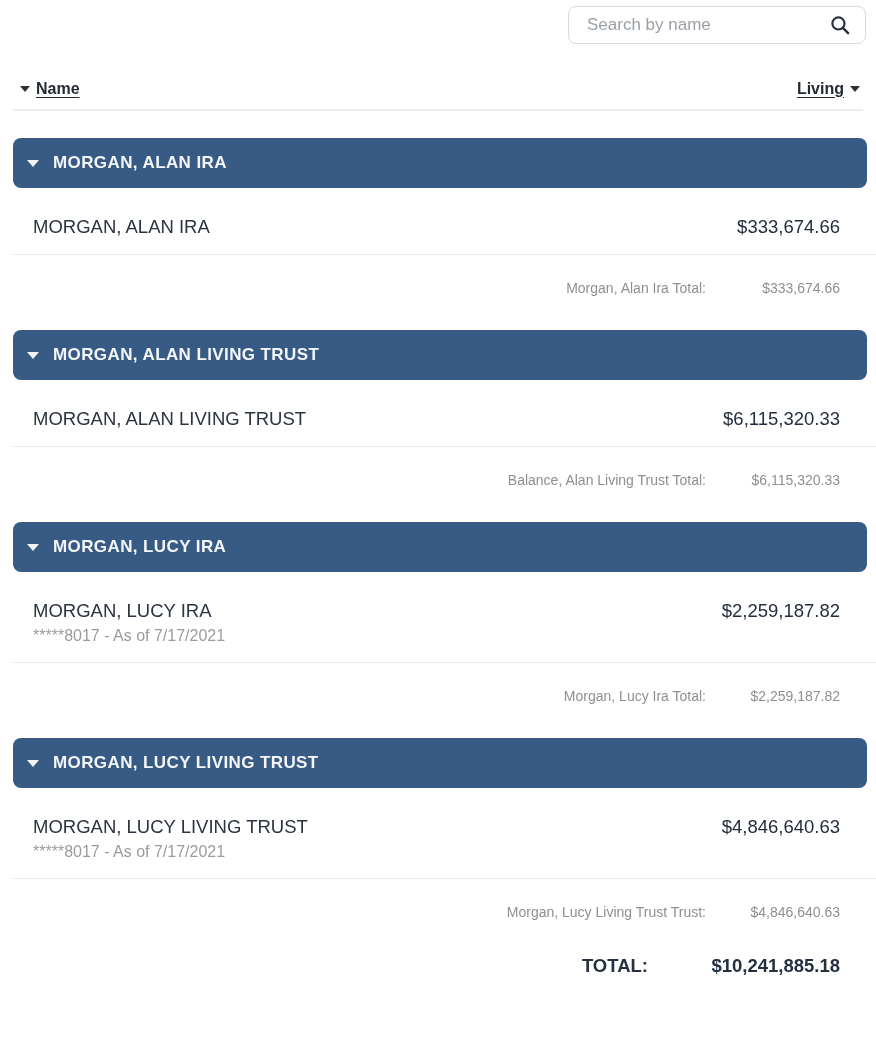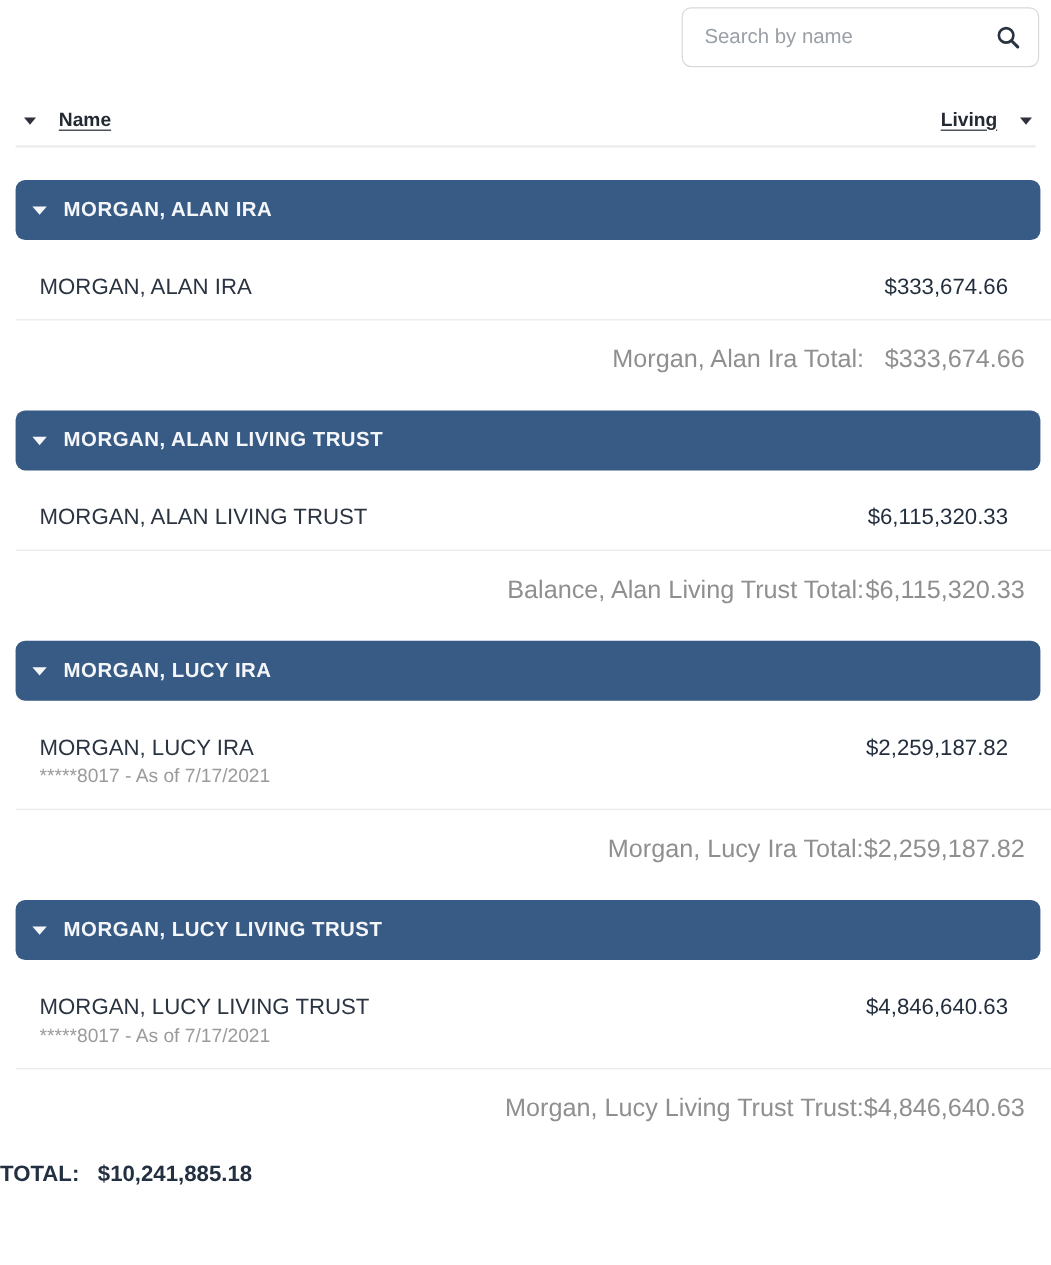--- a/index.html
+++ b/index.html
@@ -15,38 +15,38 @@
     width:876px;height:1054px;
     font-family:"Liberation Sans","DejaVu Sans",sans-serif;
     color:var(--dark-text);
     overflow:hidden;
   }
   .topbar{
     display:flex;justify-content:flex-end;
     padding:6px 10px 0 0;
   }
   .searchbox{
-    position:relative;width:298px;height:50px;
+    position:relative;width:298px;height:38px;
     border:1px solid #d9d9d9;border-radius:8px;
     display:flex;align-items:center;background:#fff;
   }
   .searchbox input{
     flex:1;border:none;outline:none;background:transparent;
     font-family:inherit;font-size:17px;color:#3a3a3a;
     padding:0 8px 0 18px;
   }
   .searchbox input::placeholder{color:#9aa0a6;}
   .search-icon{display:flex;align-items:center;padding-right:14px;cursor:pointer;}
   .colheaders{
     margin:33px 0 0;height:23px;
     display:flex;justify-content:space-between;align-items:center;
     padding:0 16px 0 20px;
     font-size:16px;font-weight:700;color:#242a33;
   }
-  .sorter{display:flex;align-items:center;gap:19px;cursor:pointer;}
+  .sorter{display:flex;align-items:center;gap:6px;cursor:pointer;}
   .u{text-decoration:underline;text-underline-offset:3px;}
   .caret{
     width:0;height:0;display:inline-block;
     border-left:6px solid transparent;
     border-right:6px solid transparent;
     border-top:7px solid currentColor;
   }
   .caret.small{
     border-left-width:5px;border-right-width:5px;border-top-width:6px;
     color:#2c313a;
@@ -69,27 +69,27 @@
     display:flex;justify-content:space-between;align-items:flex-start;
     margin-top:26px;padding:0 36px 14px 33px;
   }
   .account-name{font-size:18.5px;font-weight:500;color:#2b3441;line-height:26px;}
   .account-sub{font-size:16px;color:var(--sub-text);line-height:24px;}
   .account-balance{font-size:18.5px;font-weight:500;color:#232e3d;line-height:26px;}
   .row-divider{height:1px;background:var(--divider);border:none;margin:0 0 0 13px;}
   .total-row{
     margin:22px 0 31px;line-height:22px;
     display:flex;justify-content:flex-end;align-items:center;
-    padding-right:22px;font-size:21px;color:var(--gray-text);
+    padding-right:36px;font-size:14px;color:var(--gray-text);
   }
   .total-value{min-width:134px;text-align:right;}
   .grand-total{
-    display:flex;justify-content:flex-start;align-items:center;
+    display:flex;justify-content:flex-end;align-items:center;
     padding-right:36px;line-height:24px;
-    font-size:18.5px;font-weight:700;color:#223041;
+    font-size:18.5px;font-weight:700;color:#223041;gap:48px;
   }
   .grand-value{min-width:144px;text-align:right;}
 </style>
 </head>
 <body>
 
 <div class="topbar">
   <div class="searchbox">
     <input type="text" placeholder="Search by name" style="">
     <span class="search-icon">

